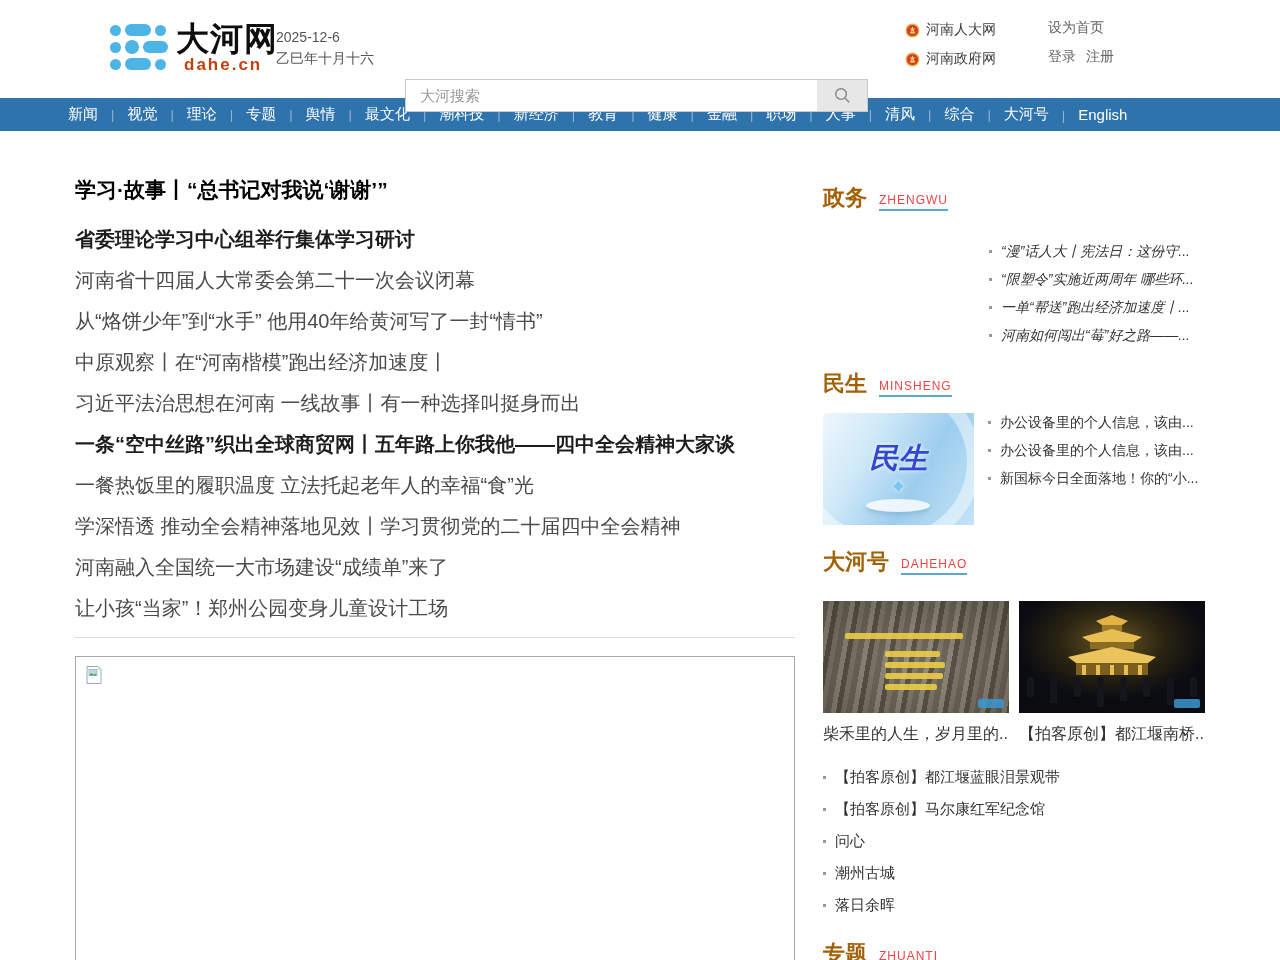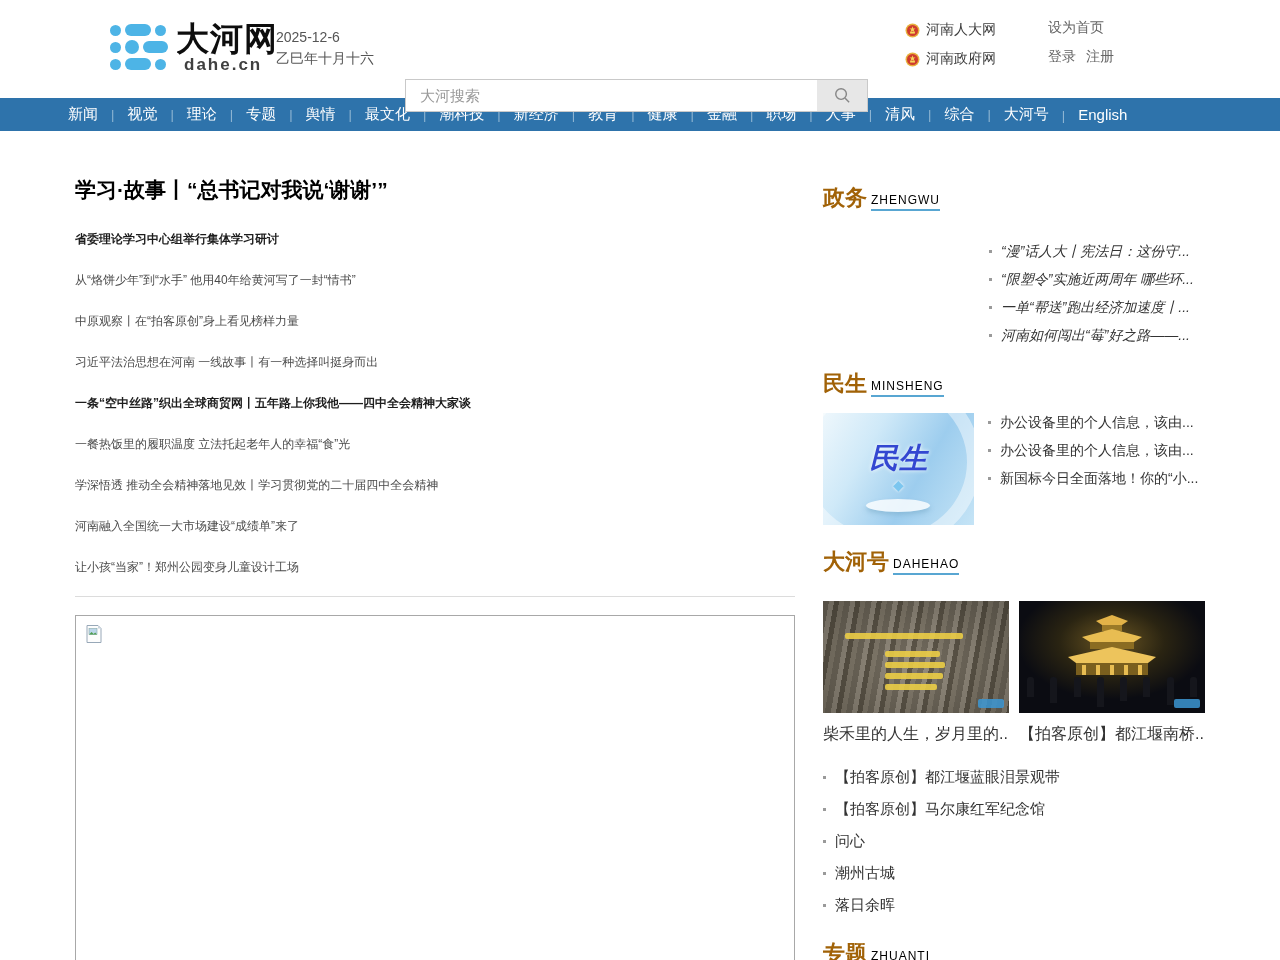--- a/index.html
+++ b/index.html
@@ -11,21 +11,21 @@
   .header { position:relative; height:98px; background:#fff; }
   .logo { position:absolute; left:110px; top:22px; display:flex; cursor:pointer; }
   .logo-dots { width:58px; height:50px; display:flex; flex-direction:column; justify-content:space-between; padding:2px 0; }
   .dot-row { display:flex; gap:4px; align-items:center; }
   .dot-row i { display:block; background:#4db4e6; border-radius:50%; }
   .d-s { width:11px; height:11px; }
   .d-m { width:14px; height:14px; }
   .d-p { width:26px; height:12px; border-radius:7px !important; }
   .logo-text { margin-left:8px; }
   .logo-cn { font-size:33px; font-weight:700; color:#0d0d0d; letter-spacing:1px; line-height:34px; }
-  .logo-en { font-size:17px; font-weight:700; color:#404040; letter-spacing:2px; margin-left:8px; line-height:18px; }
+  .logo-en { font-size:17px; font-weight:700; color:#c2410c; letter-spacing:2px; margin-left:8px; line-height:18px; }
   .hdr-date { position:absolute; left:276px; top:27px; font-size:14px; color:#555; line-height:21px; }
   .search { position:absolute; left:405px; top:31px; width:463px; height:33px; border:1px solid #c9c9c9; background:#fff;margin-top:48px; }
   .search input { position:absolute; left:0; top:0; width:410px; height:31px; border:0; outline:none; padding-left:14px; font-size:15px; color:#444; font-family:inherit; }
   .search input::placeholder { color:#9a9a9a; }
   .search-btn { position:absolute; right:0; top:0; width:50px; height:31px; background:#e7e7e7; border:0; cursor:pointer; display:flex; align-items:center; justify-content:center; }
   .hdr-sites { position:absolute; left:905px; top:19px; }
   .site-row { display:flex; align-items:center; height:22px; margin-bottom:7px; font-size:14px; color:#3d3d3d; cursor:pointer; }
   .site-row .emblem { margin-right:6px; display:flex; }
   .hdr-utils { position:absolute; left:1048px; top:19px; font-size:14px; color:#666;text-align:center; }
   .util-row { height:22px; margin-bottom:7px; display:flex; gap:10px; }
@@ -36,30 +36,30 @@
   .nav-item { color:#fff; font-size:15px; cursor:pointer; white-space:nowrap; }
   .nav-item + .nav-item::before { content:"|"; color:#8fb6d3; font-size:13px; margin:0 13px; font-weight:400; }
 
   
   .main { display:flex; padding:0 75px; }
   .col-left { width:720px; padding-top:46px; }
   .sidebar { width:382px; margin-left:28px; padding-top:52px; }
 
   
   .hl-top { font-size:21px; line-height:26px; font-weight:700; color:#000000; margin-bottom:24px; cursor:pointer; }
-  .hl { font-size:12px; line-height:25px; margin-bottom:16px; color:#4a4a4a; cursor:pointer; }
+  .hl { font-size:20px; line-height:25px; margin-bottom:16px; color:#4a4a4a; cursor:pointer; }
   .hl.bold { color:#1d1d1d; font-weight:700; }
   .divider { border-top:1px solid #dcdcdc; margin-top:12px; }
   .img-box { margin-top:18px; width:720px; height:420px; border:1px solid #a8a8a8; position:relative; cursor:pointer; }
   .img-box .broken { position:absolute; left:8px; top:8px; }
 
   
   .sec-hd { display:flex; align-items:flex-end; height:28px; }
   .sec-title { font-size:22px; font-weight:700; color:#a16207; line-height:26px; cursor:pointer; }
-  .sec-pinyin { font-size:12px; color:#000000; margin-left:4px; padding-bottom:2px; border-bottom:2px solid #58a6d2; letter-spacing:1px; }
+  .sec-pinyin { font-size:12px; color:#ef4444; margin-left:12px; padding-bottom:2px; border-bottom:2px solid #58a6d2; letter-spacing:1px; }
   .s-list { list-style:none; }
   .s-list li { font-size:14px; color:#333; line-height:28px; white-space:nowrap; overflow:hidden; cursor:pointer; }
   .s-list li::before { content:""; display:inline-block; width:3px; height:3px; background:#9a9a9a; margin-right:9px; vertical-align:3px; }
   .zw-list { margin:26px 0 0 166px;font-style:italic; }
   .ms-row { display:flex; margin-top:16px; }
   .ms-img { width:151px; height:112px; position:relative; overflow:hidden; cursor:pointer;
     background:linear-gradient(120deg,#eef7fc 0%,#cfe9f8 30%,#9dcdee 62%,#c5e4f6 100%); }
   .ms-img::before { content:""; position:absolute; left:-30px; top:-40px; width:160px; height:150px; border-radius:50%;
     border:14px solid rgba(255,255,255,.45); }
   .ms-txt { position:absolute; left:0; right:0; top:26px; text-align:center; font-size:29px; font-weight:800; font-style:italic; color:#3347d1; text-shadow:0 0 4px #fff; }
@@ -183,22 +183,23 @@
   <span class="nav-item">清风</span>
   <span class="nav-item">综合</span>
   <span class="nav-item">大河号</span>
   <span class="nav-item">English</span>
 </div>
 
 <div class="main">
   <div class="col-left">
     <div class="hl-top">学习·故事丨“总书记对我说‘谢谢’”</div>
     <div class="hl bold">省委理论学习中心组举行集体学习研讨</div>
+    <div class="hl">河南省十四届人大常委会第二十一次会议闭幕</div>
     <div class="hl">从“烙饼少年”到“水手” 他用40年给黄河写了一封“情书”</div>
-    <div class="hl">中原观察丨在“拍客原创”身上看见榜样力量</div>
+    <div class="hl">中原观察丨在“河南楷模”跑出经济加速度丨</div>
     <div class="hl">习近平法治思想在河南 一线故事丨有一种选择叫挺身而出</div>
     <div class="hl bold">一条“空中丝路”织出全球商贸网丨五年路上你我他——四中全会精神大家谈</div>
     <div class="hl">一餐热饭里的履职温度 立法托起老年人的幸福“食”光</div>
     <div class="hl">学深悟透 推动全会精神落地见效丨学习贯彻党的二十届四中全会精神</div>
     <div class="hl">河南融入全国统一大市场建设“成绩单”来了</div>
     <div class="hl">让小孩“当家”！郑州公园变身儿童设计工场</div>
     <div class="divider"></div>
     <div class="img-box">
       <span class="broken">
         <svg width="20" height="20" viewBox="0 0 20 20">

